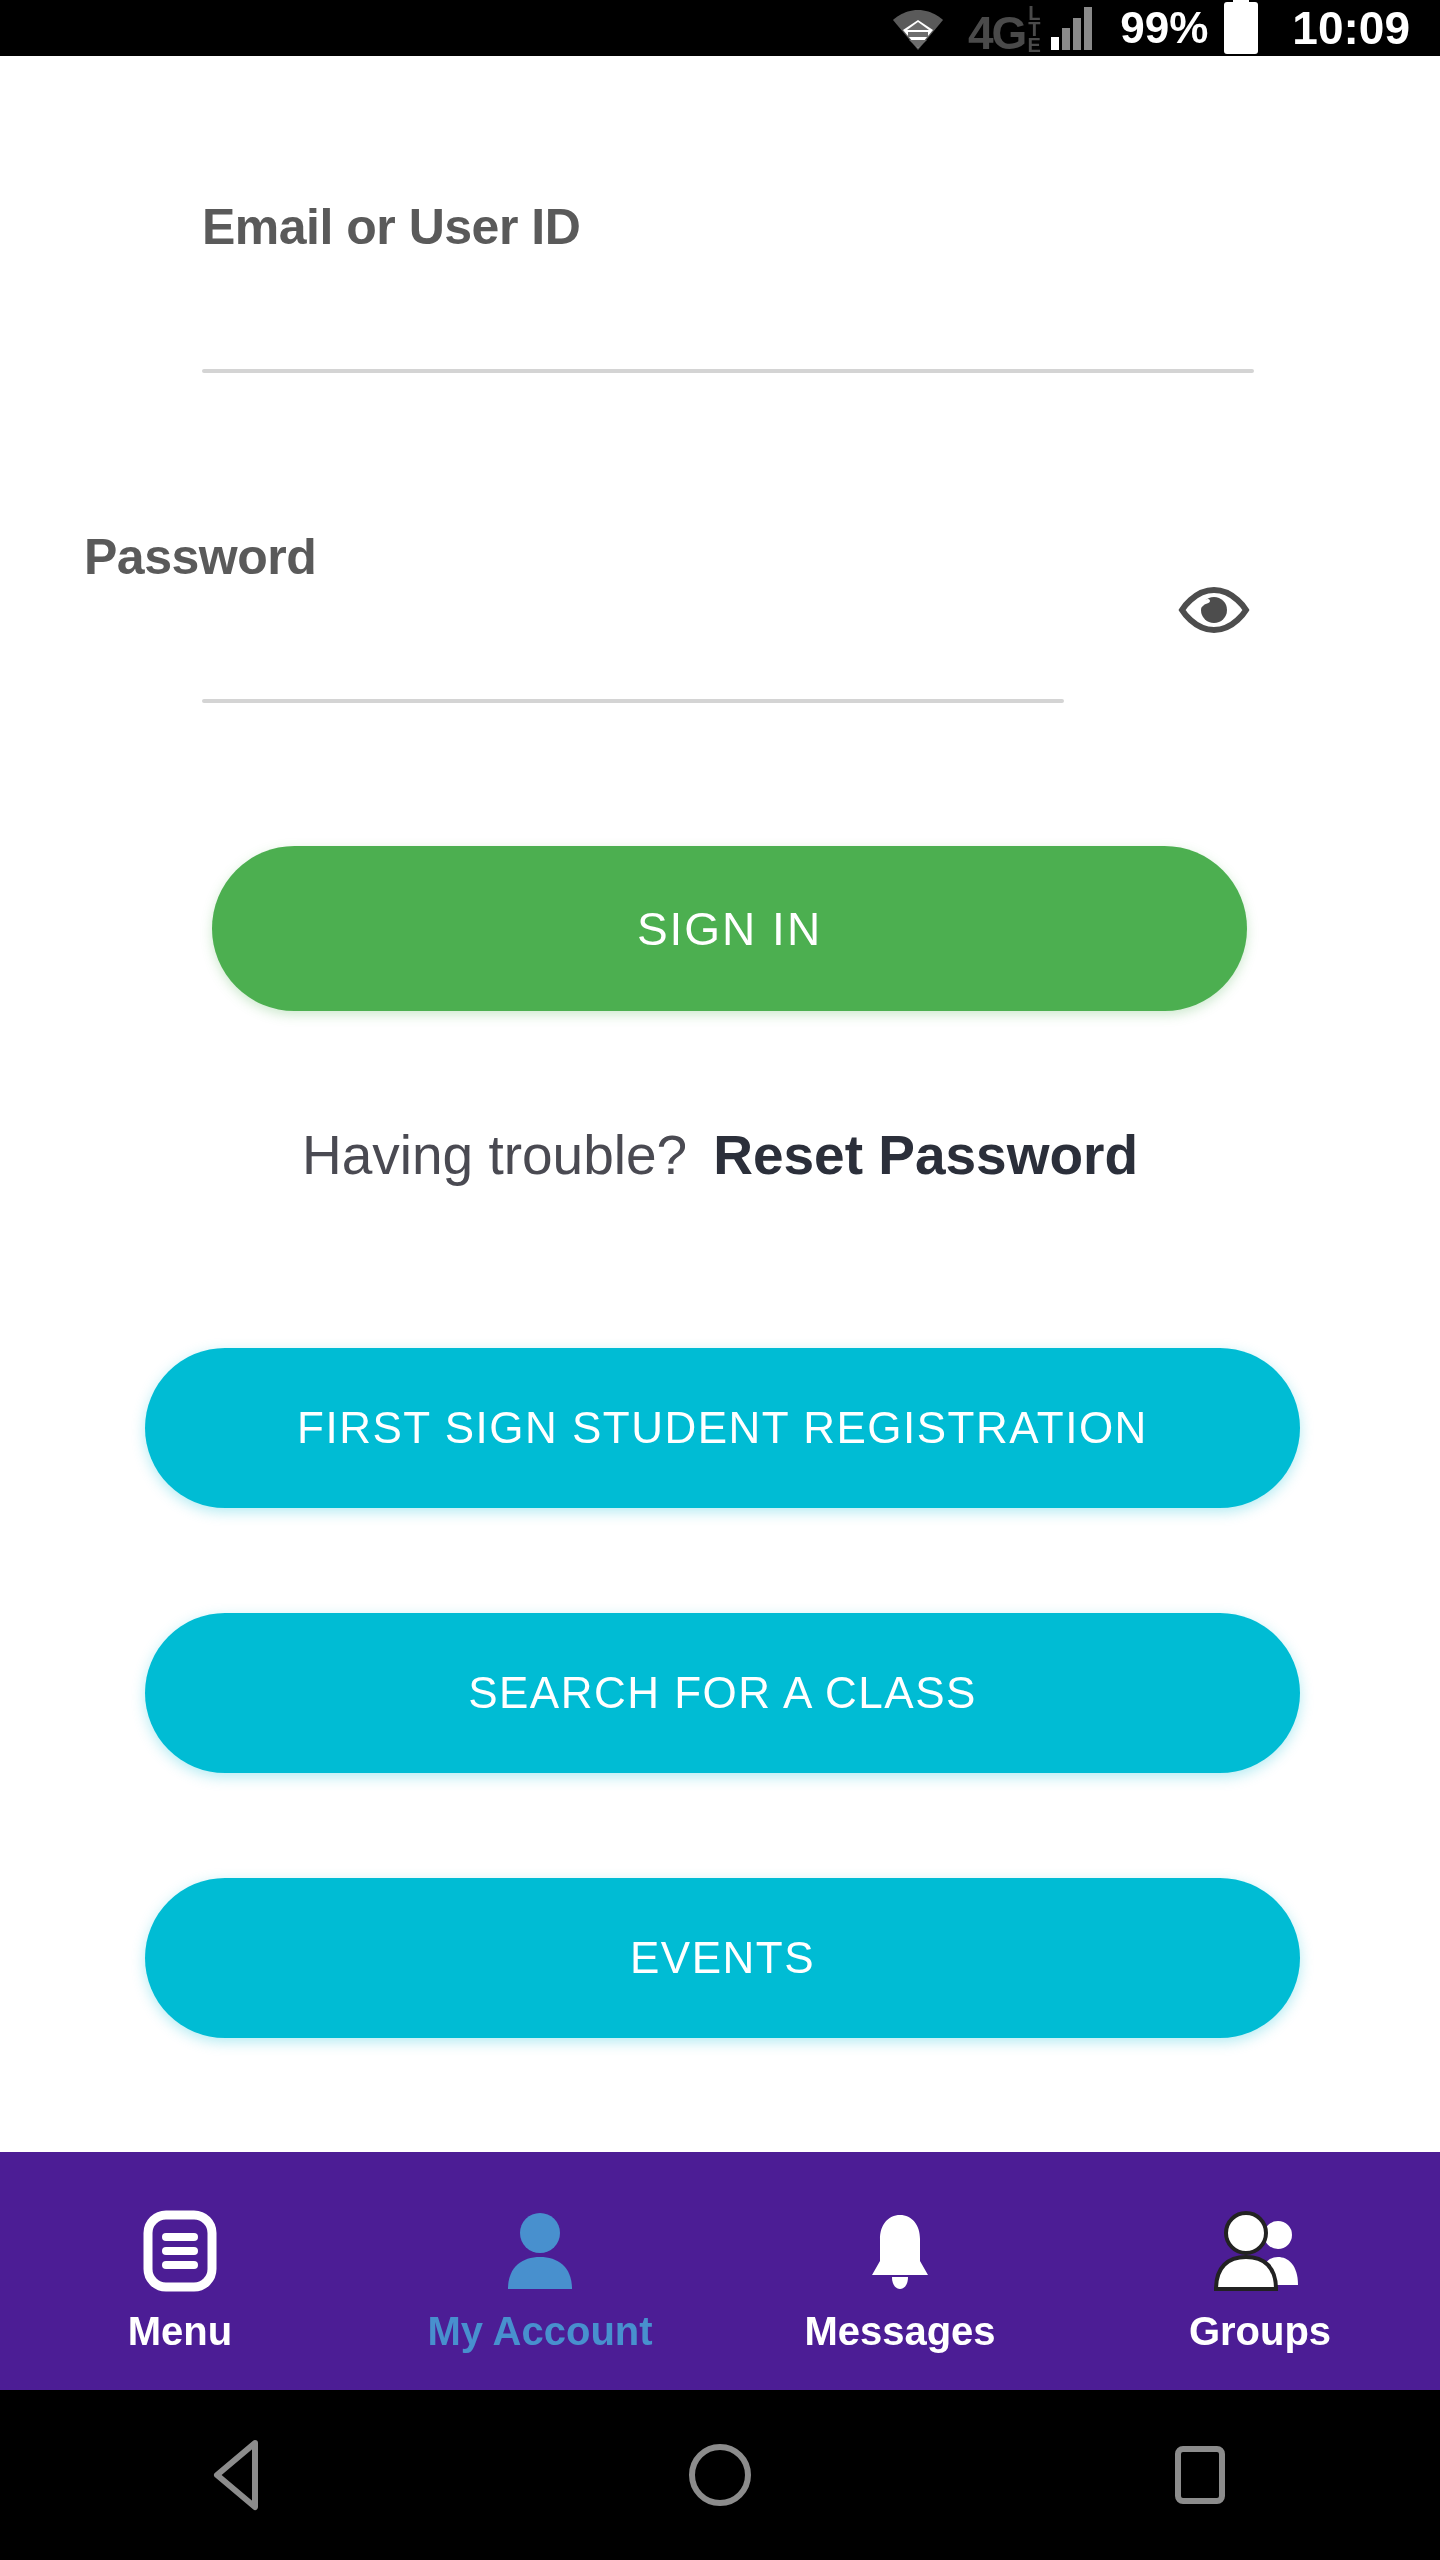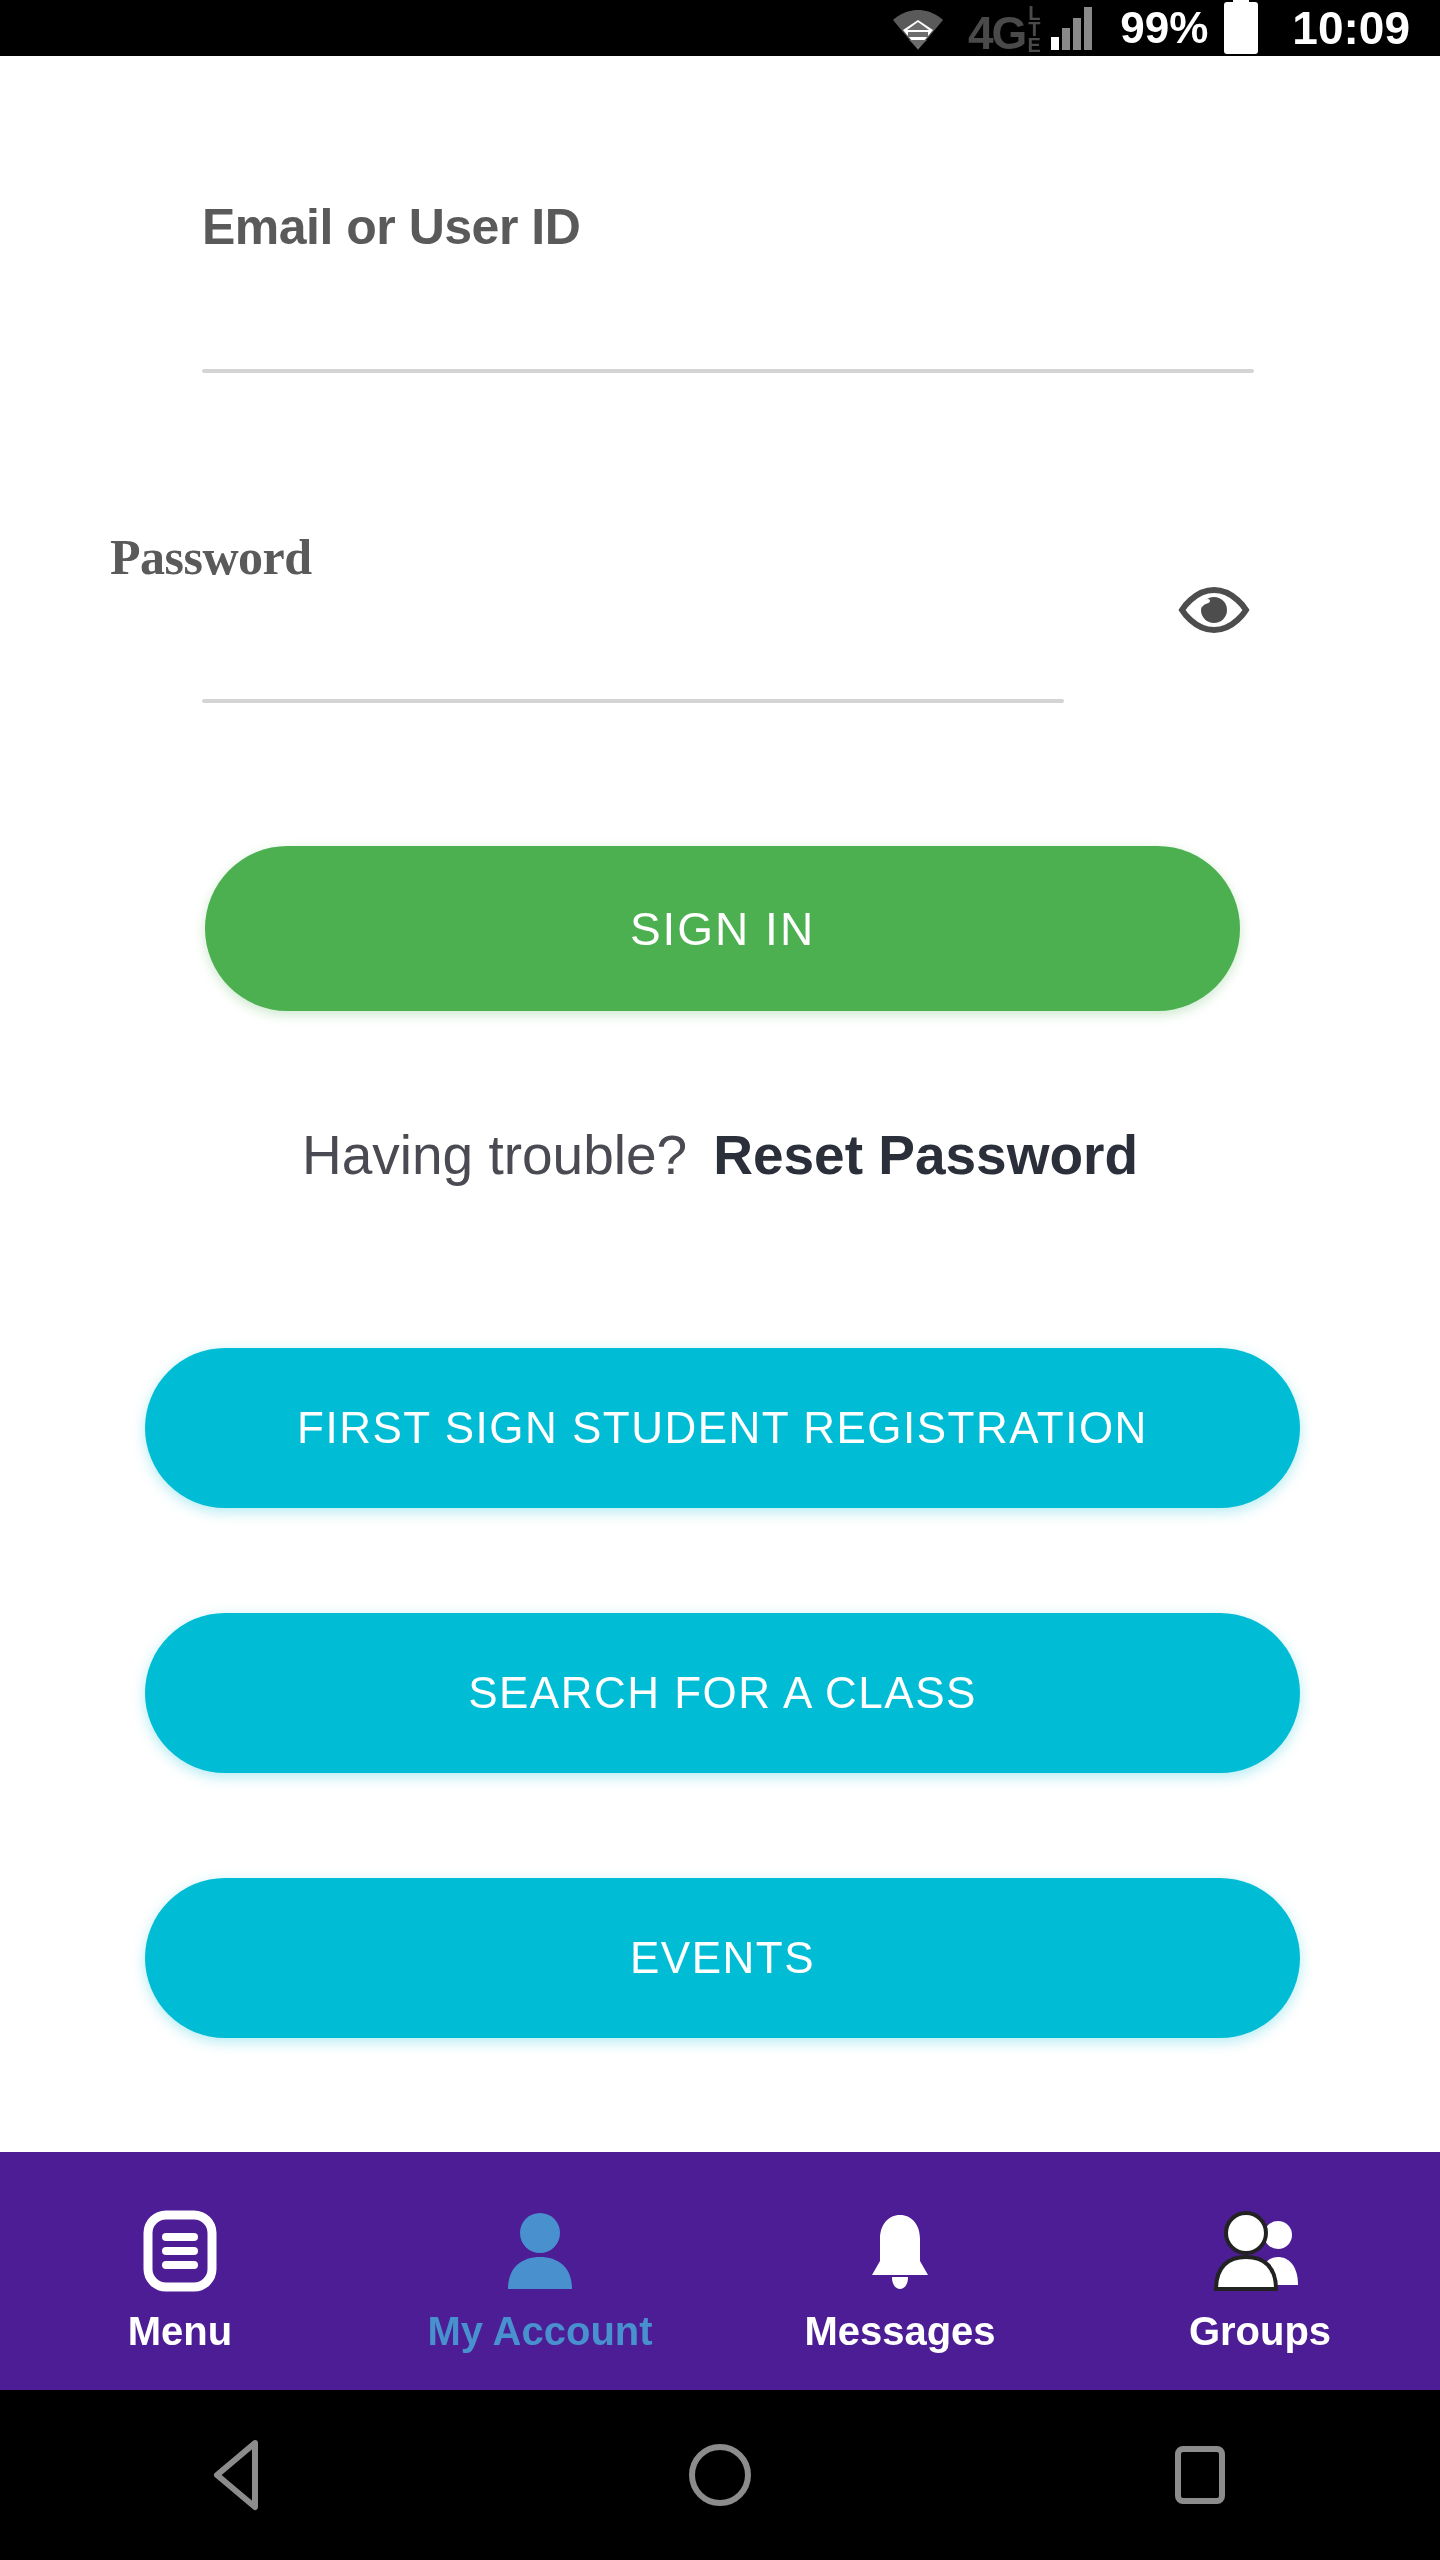--- a/index.html
+++ b/index.html
@@ -56,36 +56,36 @@
   .field-label {
     color:#5a5a5a; font-size:50px; font-weight:bold; letter-spacing:-0.5px;
   }
   .field-underline { height:4px; background:#d4d4d4; border-radius:2px; }
 
   #email-field { top:120px; }
   #email-field .field-label { margin-left:202px; }
   #email-field .field-underline { margin-left:202px; width:1052px; margin-top:113px; }
 
   #password-field { top:450px; }
-  #password-field .field-label { margin-left:110px;font-family:Liberation Serif, serif; }
+  #password-field .field-label { margin-left:84px; }
   #password-field .field-underline { margin-left:202px; width:862px; margin-top:113px; }
   .eye-btn {
     position:absolute; right:182px; top:50px; width:88px; height:64px;
     display:flex; align-items:center; justify-content:center; cursor:pointer;
   }
 
   
   .btn {
     position:absolute; display:flex; align-items:center; justify-content:center;
     border:none; border-radius:999px; color:#ffffff; cursor:pointer;
     font-family:"Liberation Sans", sans-serif;
     box-shadow:0 3px 10px rgba(0,0,0,0.12);
   }
   .btn-signin {
-    left:205px; top:768px; width:1035px; height:165px;
+    left:212px; top:768px; width:1035px; height:165px;
     background:#4CAF50; font-size:46px; letter-spacing:2px; font-weight:normal;
     box-shadow:0 4px 12px rgba(76,175,80,0.28);
   }
   .btn-cyan {
     left:145px; top:0; width:1155px; height:160px;
     background:#00BCD4; font-size:44px; letter-spacing:1.5px; font-weight:normal;
     box-shadow:0 4px 14px rgba(0,188,212,0.30);
   }
   #btn-first-time { top:1270px; }
   #btn-search-class { top:1535px; }

